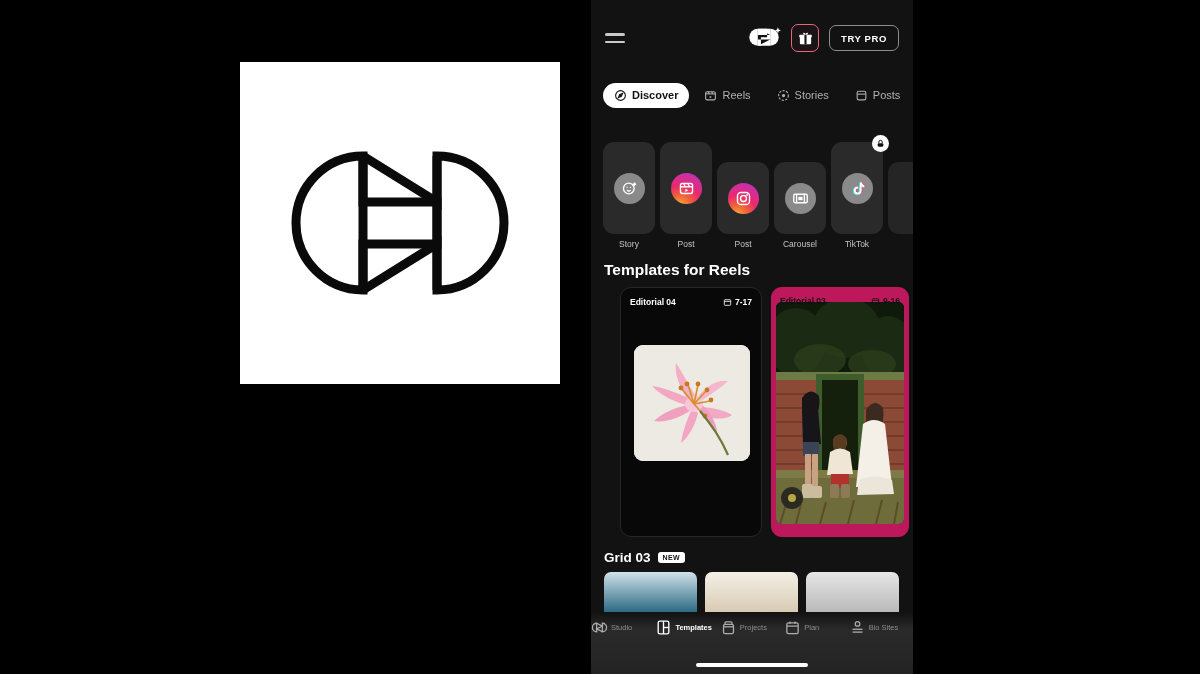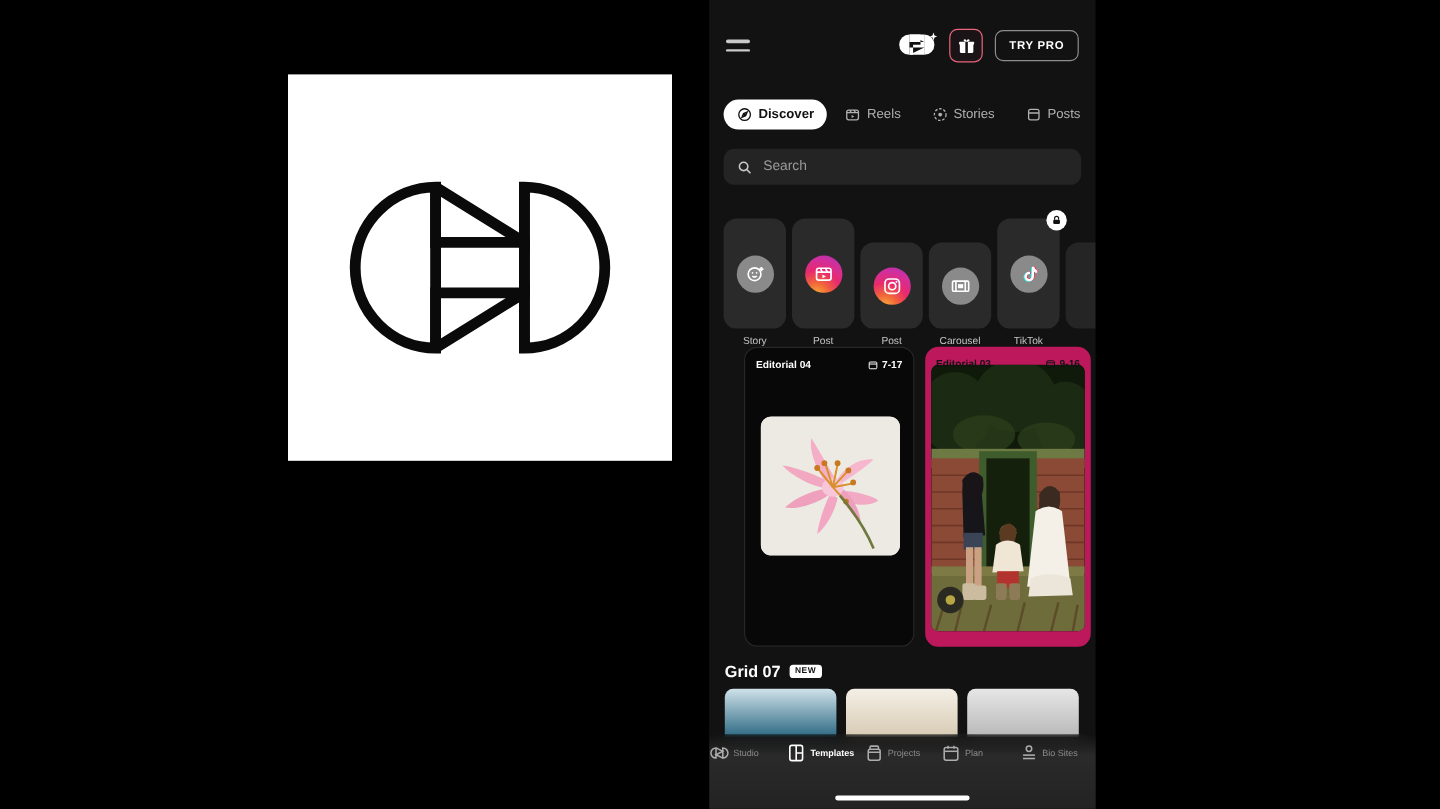--- a/index.html
+++ b/index.html
@@ -229,29 +229,20 @@
 
       <div class="tab">
         <svg class="ti" viewBox="0 0 24 24" fill="none" stroke="#b0b0b0" stroke-width="2">
           <rect x="4" y="4" width="16" height="16" rx="3"></rect>
             <path d="M4 9.5 H20"></path>
         </svg>
         <span>Posts</span>
       </div>
     </div>
 
-    <div id="search-wrap">
-      <div id="search-box">
-        <svg width="13" height="13" viewBox="0 0 24 24" fill="none" stroke="#c6c6c6" stroke-width="2.4">
-          <circle cx="10.5" cy="10.5" r="6.5"></circle>
-            <path d="M15.4 15.4 L21 21"></path>
-        </svg>
-        <span id="search-placeholder">Search</span>
-      </div>
-    </div>
 
     <div id="chips">
 
       <div class="chip tall">
         <div class="chip-ico ico-gray">
           <svg width="17" height="17" viewBox="0 0 24 24" fill="none" stroke="#fff" stroke-width="1.9">
             <circle cx="11" cy="12" r="7.5"></circle>
             <circle cx="8.6" cy="10.4" r="1" fill="#fff" stroke="none"></circle>
             <circle cx="13.4" cy="10.4" r="1" fill="#fff" stroke="none"></circle>
             <path d="M8.4 14.4 Q11 16.6 13.6 14.4"></path>
@@ -312,20 +303,21 @@
     </div>
 
     <div id="chip-labels">
       <div class="chip-label">Story</div>
       <div class="chip-label">Post</div>
       <div class="chip-label">Post</div>
       <div class="chip-label">Carousel</div>
       <div class="chip-label">TikTok</div>
     </div>
 
+    <div class="sec-title">Templates for Reels</div>
 
     <div id="tpl-row">
 
       <div class="tpl-card tpl-dark">
         <div class="tpl-head">
           <span class="tpl-name">Editorial 04</span>
           <span class="tpl-ratio">
             <svg width="9" height="9" viewBox="0 0 24 24" fill="none" stroke="#fff" stroke-width="2.2">
               <rect x="3.5" y="4.5" width="17" height="15" rx="2"></rect>
                 <path d="M3.5 9 H20.5"></path>
@@ -447,21 +439,21 @@
             <circle cx="16" cy="196" r="11" fill="#2a2a22"></circle>
             <circle cx="16" cy="196" r="4" fill="#b8a642"></circle>
           </svg>
         </div>
       </div>
 
       <div id="tpl-partial"></div>
     </div>
 
     <div id="grid-sec">
-      <span id="grid-title">Grid 07</span>
+      <span id="grid-title">Grid 03</span>
       <span id="grid-badge">NEW</span>
     </div>
 
     <div id="grid-thumbs">
       <div class="gthumb" style="background:linear-gradient(180deg,#cfe2ea,#2d6a83);"></div>
       <div class="gthumb" style="background:linear-gradient(180deg,#f4efe6,#d8cbb4);"></div>
       <div class="gthumb" style="background:linear-gradient(180deg,#e6e6e6,#b9b9b9);"></div>
     </div>
 
     <div id="bottom-nav">

